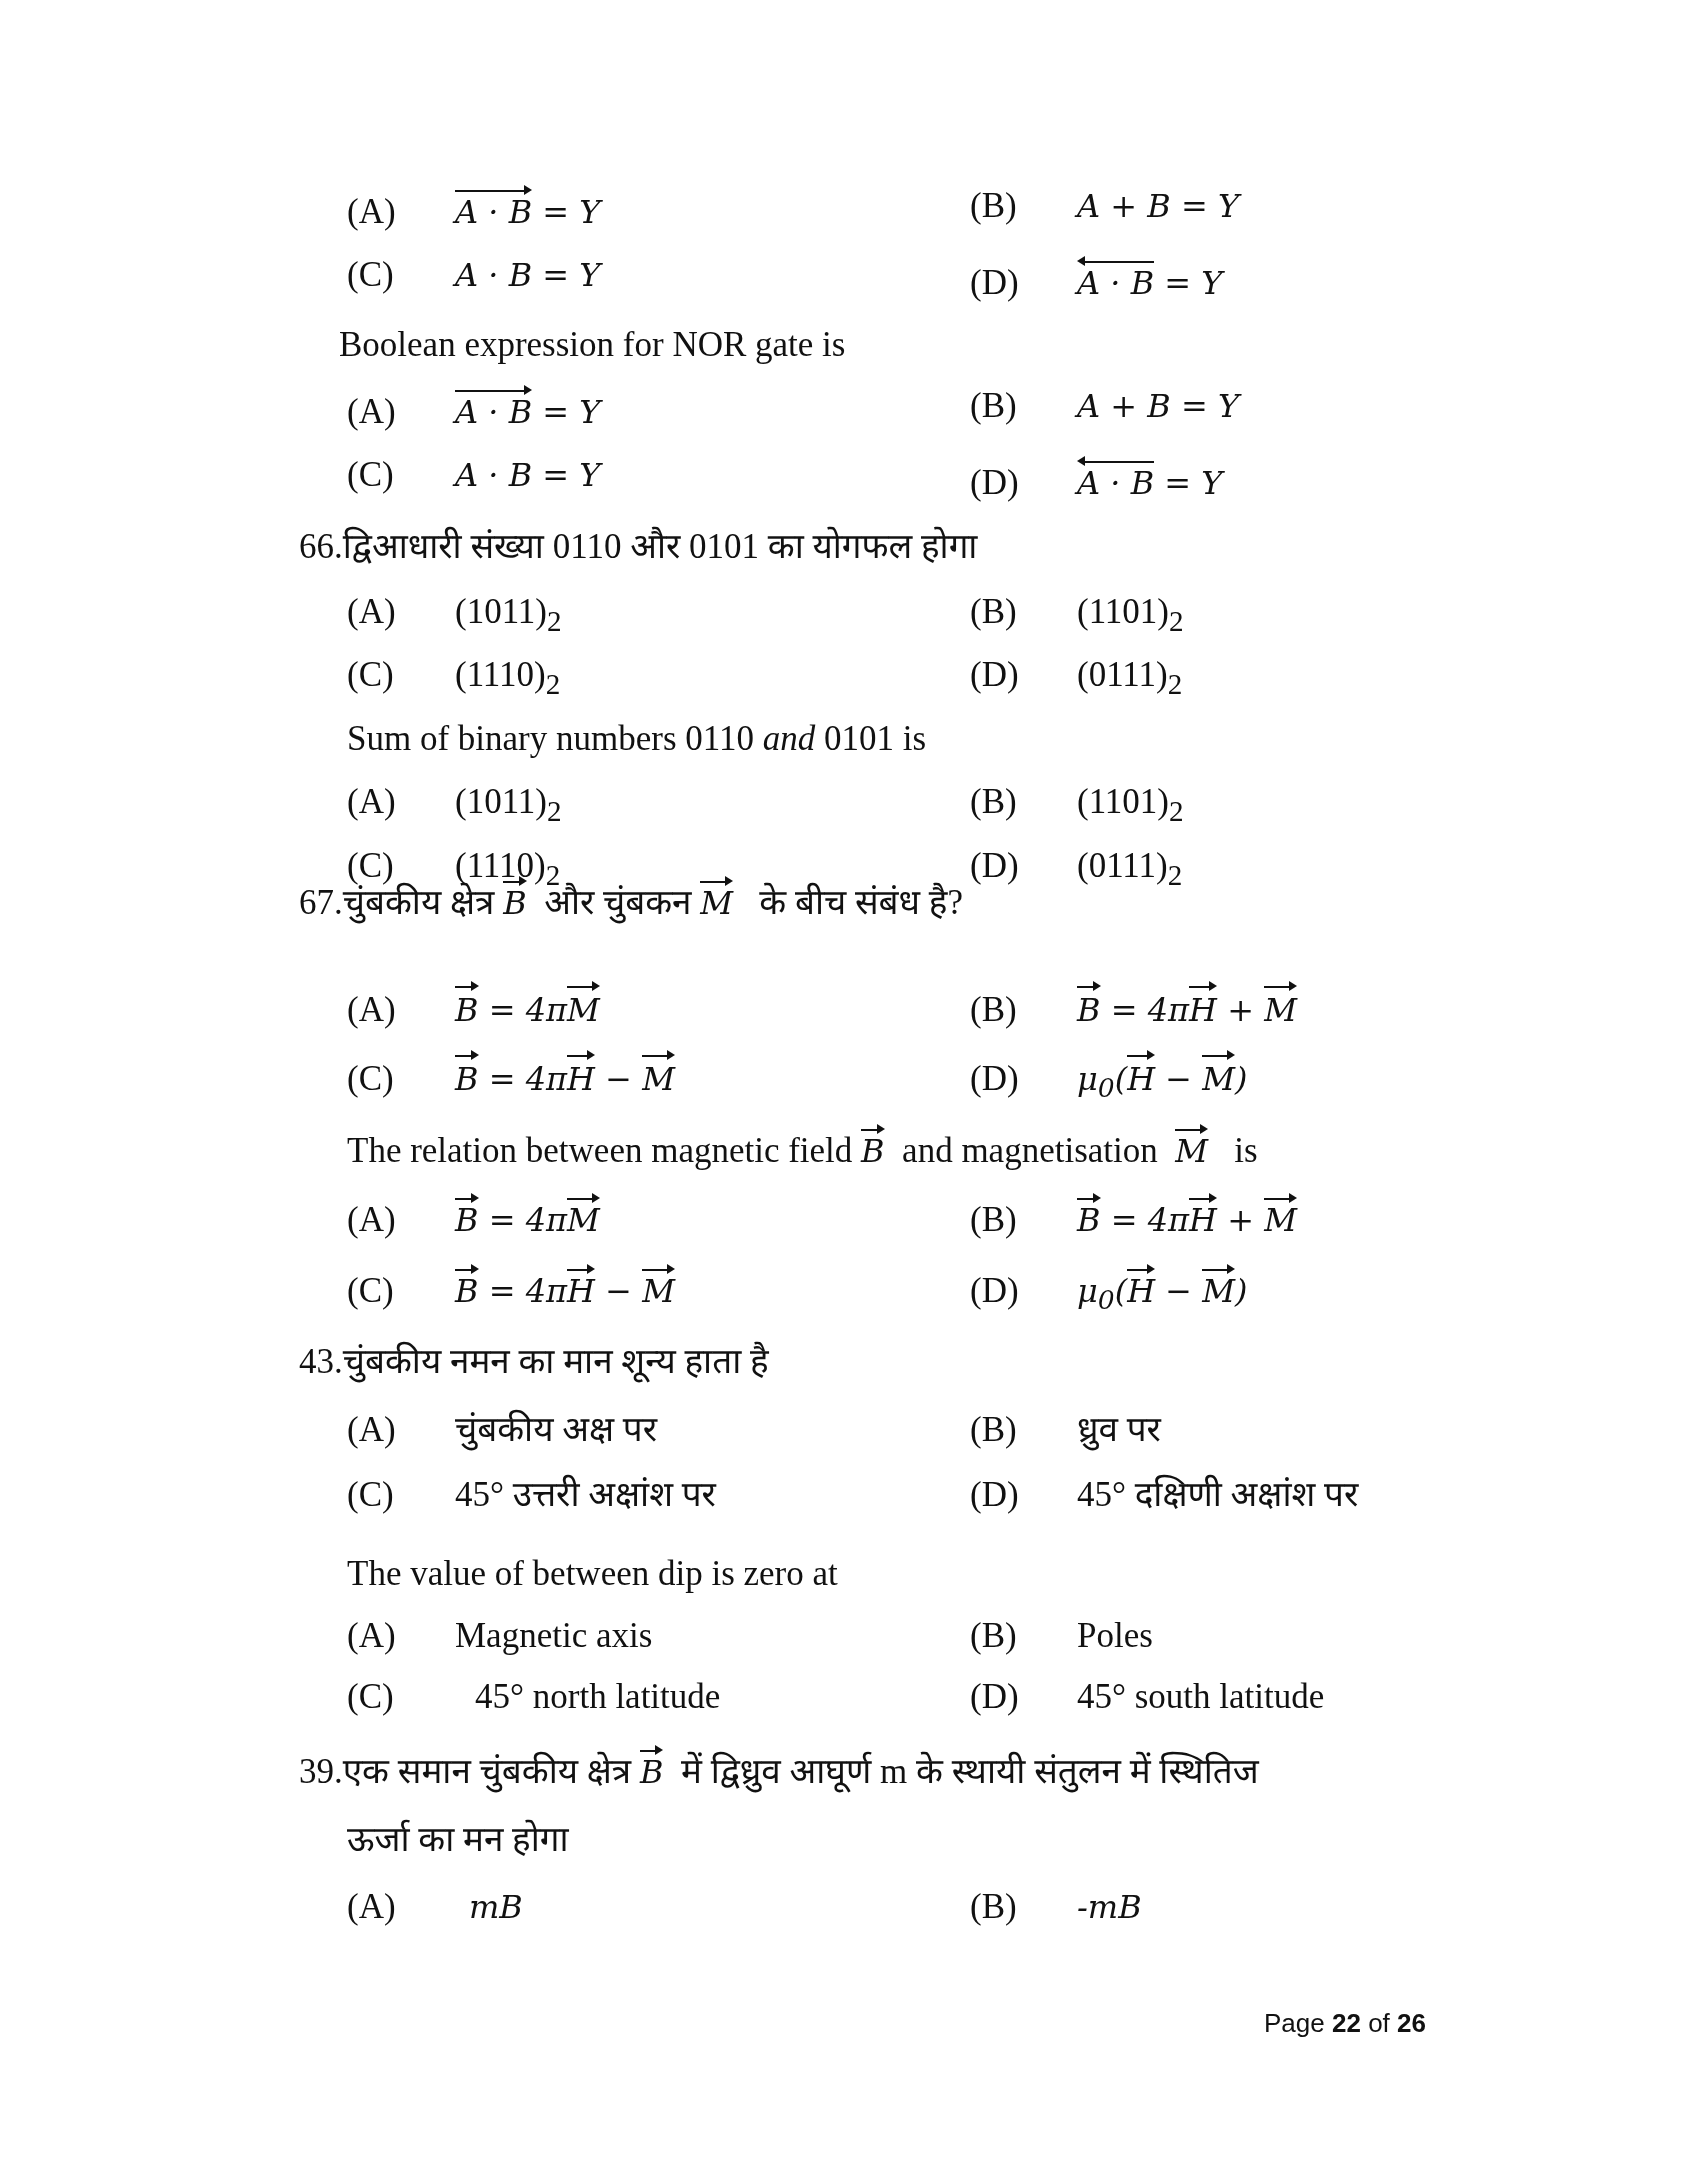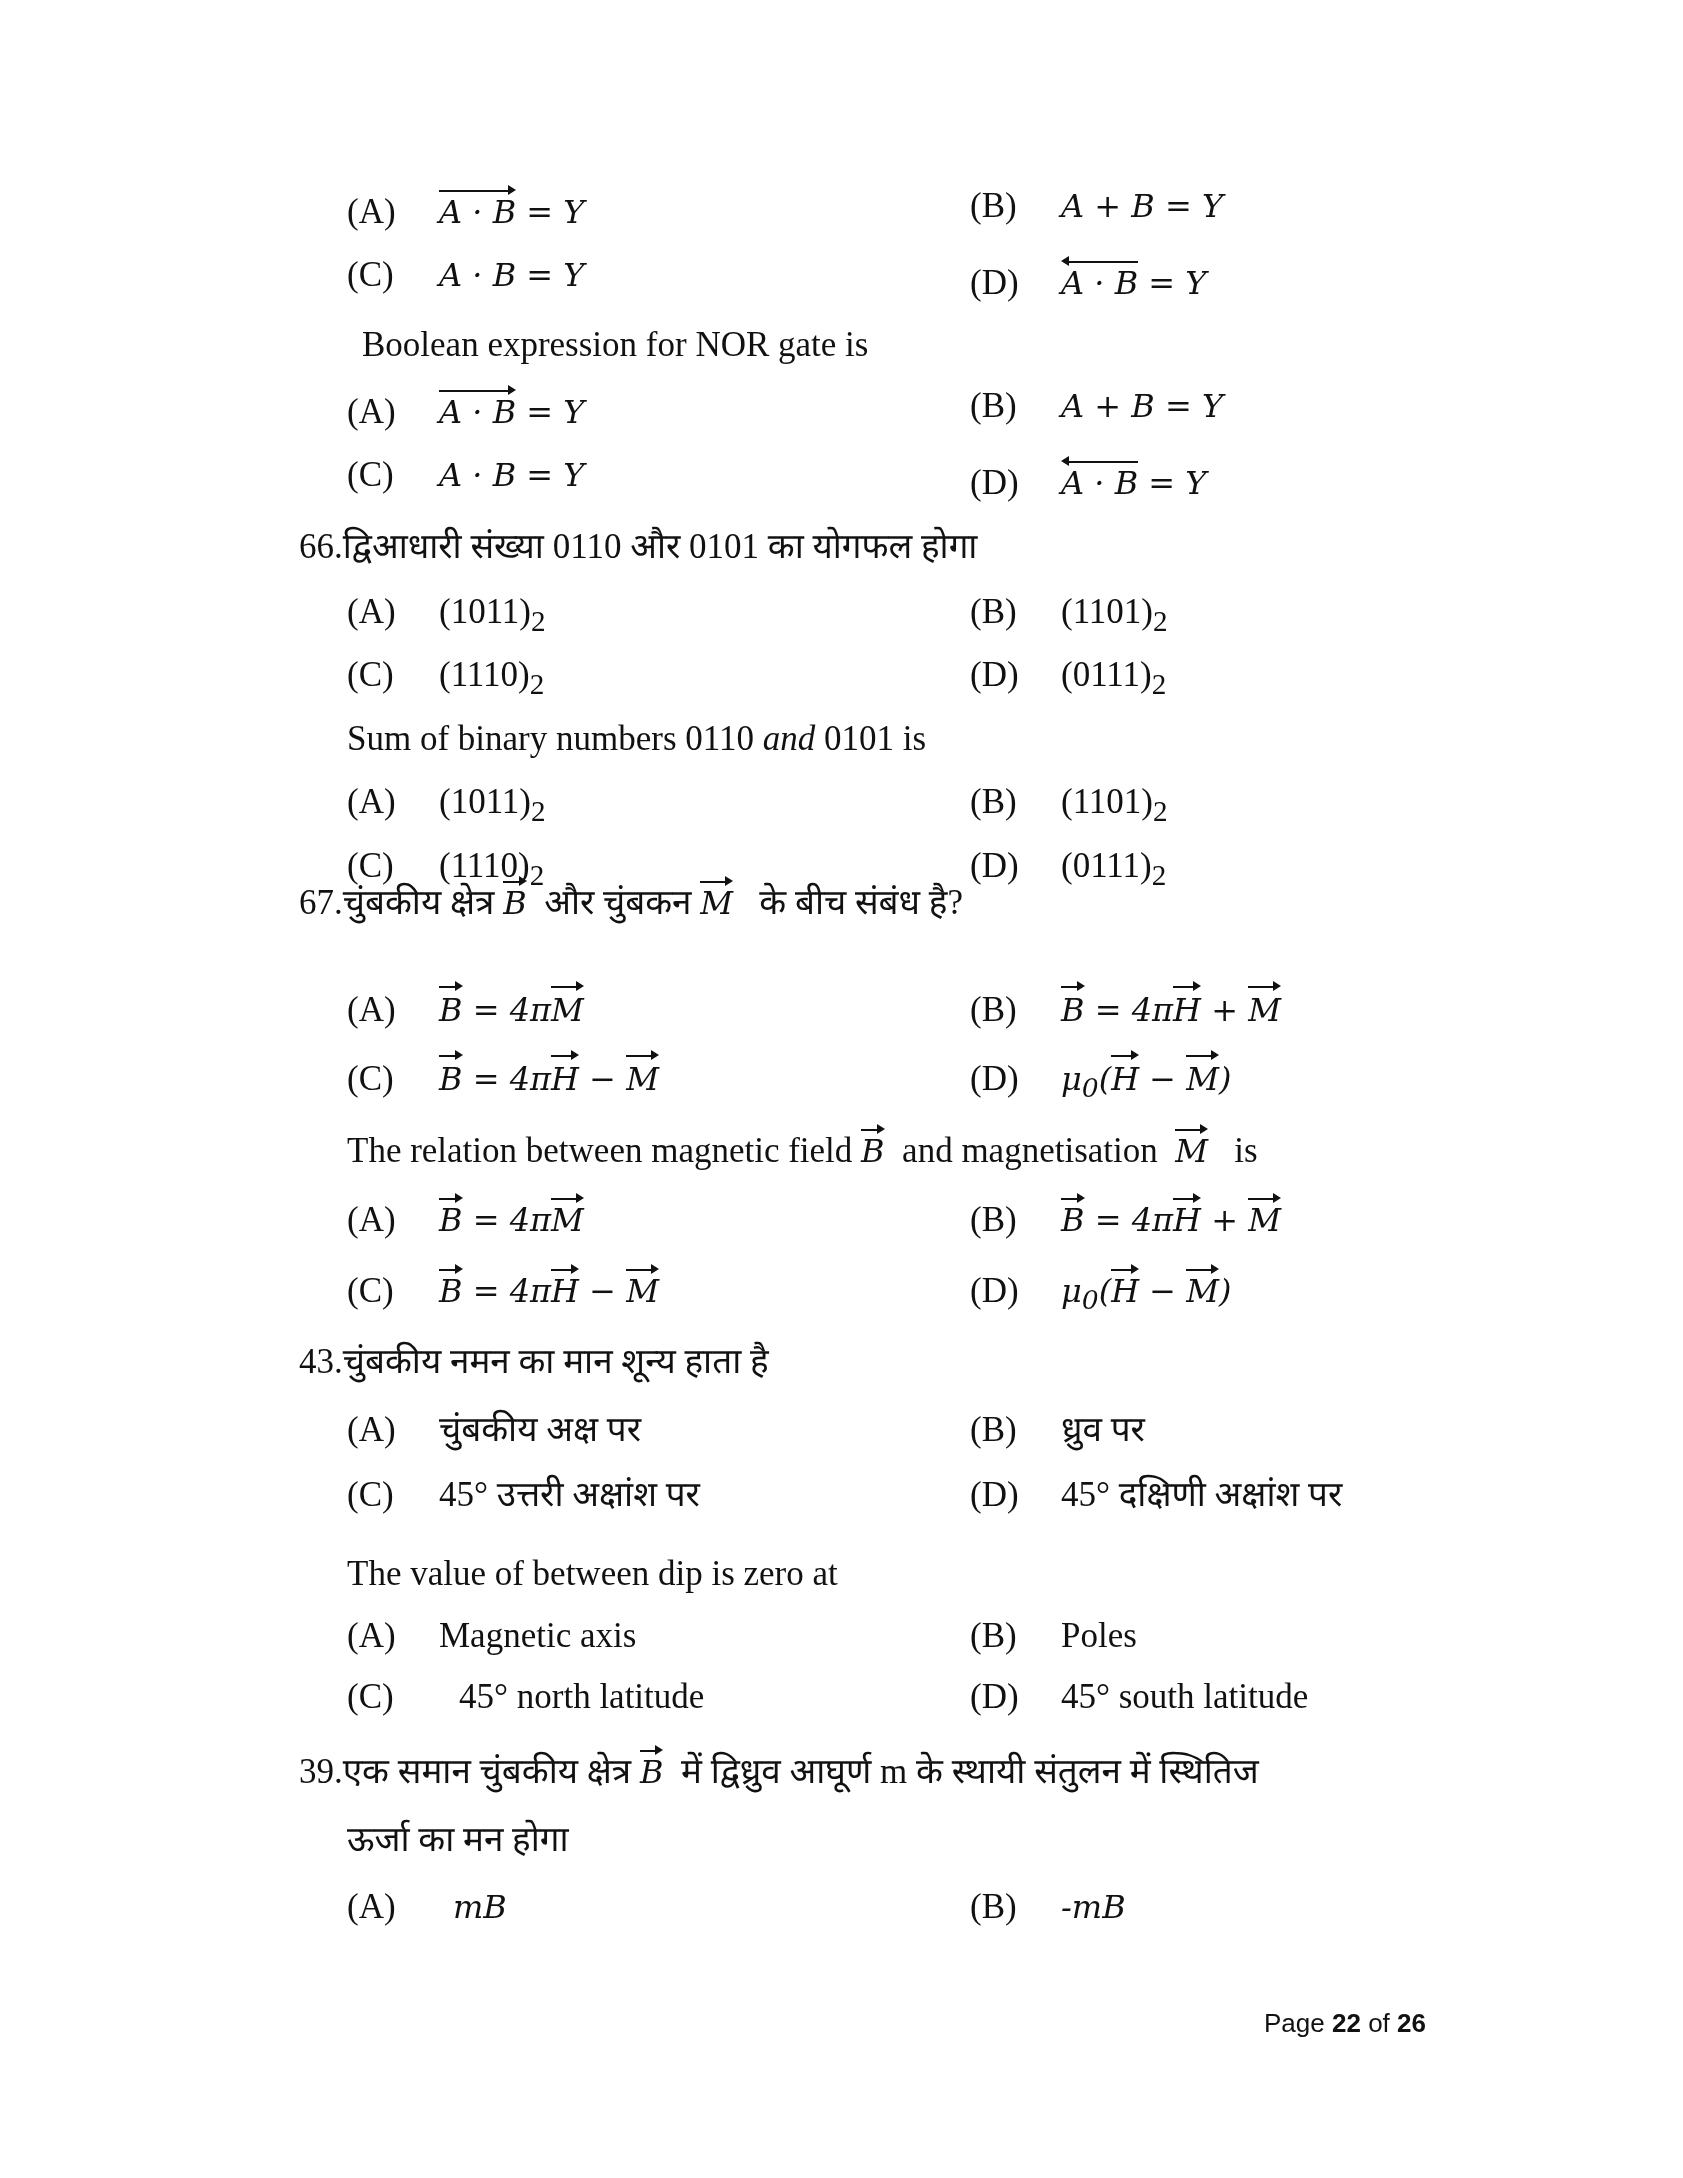--- a/index.html
+++ b/index.html
@@ -1,20 +1,20 @@
 <!DOCTYPE html>
 <html><head>
 <meta charset="utf-8">
 <style>
   html, body { margin: 0; padding: 0; background: #ffffff; }
   body { width: 1683px; height: 2178px; position: relative; overflow: hidden;
          font-family: "Liberation Serif", "DejaVu Serif", serif; color: #111; }
   .line { position: absolute; font-size: 35px; line-height: 44px; white-space: nowrap; }
   .opt-label { position: absolute; font-size: 35px; line-height: 44px; }
-  .opt-val { position: absolute; font-size: 35px; line-height: 44px; white-space: nowrap; }
+  .opt-val { position: absolute; font-size: 35px; line-height: 44px; white-space: nowrap; margin-left: 16px; }
   .math { font-style: italic; font-family: "DejaVu Serif", serif; font-size: 32px; }
   .vec { position: relative; display: inline-block; font-style: italic; }
   .vec::before { content: ""; position: absolute; left: 0; right: 4px; top: 0px; border-top: 2px solid #111; }
   .vec::after { content: ""; position: absolute; right: 0px; top: -5px; width: 0; height: 0;
                 border-left: 8px solid #111; border-top: 5px solid transparent; border-bottom: 5px solid transparent; }
   .vec.small::before { top: -2px; }
   .vec.small::after { top: -7px; }
   .lvec { position: relative; display: inline-block; font-style: italic; }
   .lvec::before { content: ""; position: absolute; left: 4px; right: 0; top: 0px; border-top: 2px solid #111; }
   .lvec::after { content: ""; position: absolute; left: 0; top: -5px; width: 0; height: 0;
@@ -29,21 +29,21 @@
   <span class="opt-label" style="left:347px;top:190px">(A)</span>
   <span class="opt-val math" style="left:439px;top:190px"><span class="vec">A · B</span> = Y</span>
   <span class="opt-label" style="left:970px;top:184px">(B)</span>
   <span class="opt-val math" style="left:1061px;top:184px">A + B = Y</span>
   <span class="opt-label" style="left:347px;top:253px">(C)</span>
   <span class="opt-val math" style="left:439px;top:253px">A · B = Y</span>
   <span class="opt-label" style="left:970px;top:261px">(D)</span>
   <span class="opt-val math" style="left:1061px;top:261px"><span class="lvec">A · B</span> = Y</span>
 </div>
 
-<div class="line" style="left:362px;top:323px">Boolean expression for NOR gate is</div>
+<div class="line" style="left:339px;top:323px">Boolean expression for NOR gate is</div>
 <div>
   <span class="opt-label" style="left:347px;top:390px">(A)</span>
   <span class="opt-val math" style="left:439px;top:390px"><span class="vec">A · B</span> = Y</span>
   <span class="opt-label" style="left:970px;top:384px">(B)</span>
   <span class="opt-val math" style="left:1061px;top:384px">A + B = Y</span>
   <span class="opt-label" style="left:347px;top:453px">(C)</span>
   <span class="opt-val math" style="left:439px;top:453px">A · B = Y</span>
   <span class="opt-label" style="left:970px;top:461px">(D)</span>
   <span class="opt-val math" style="left:1061px;top:461px"><span class="lvec">A · B</span> = Y</span>
 </div>

